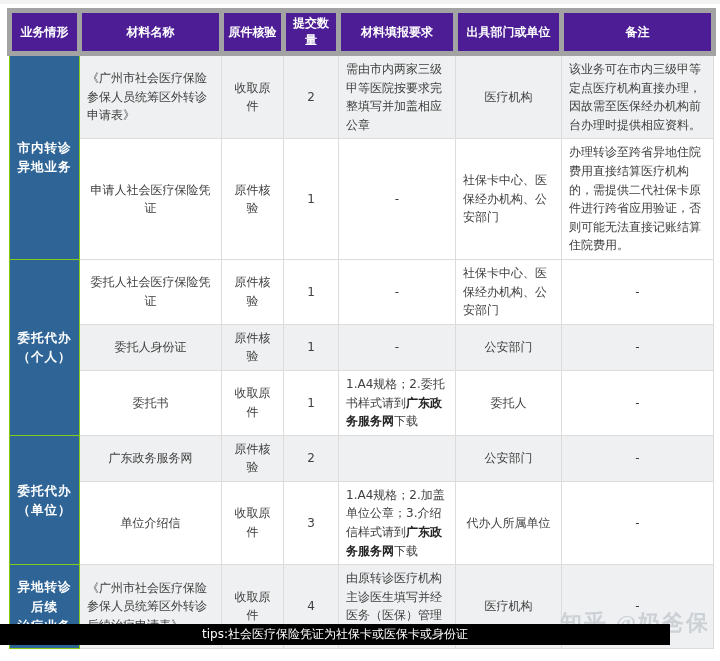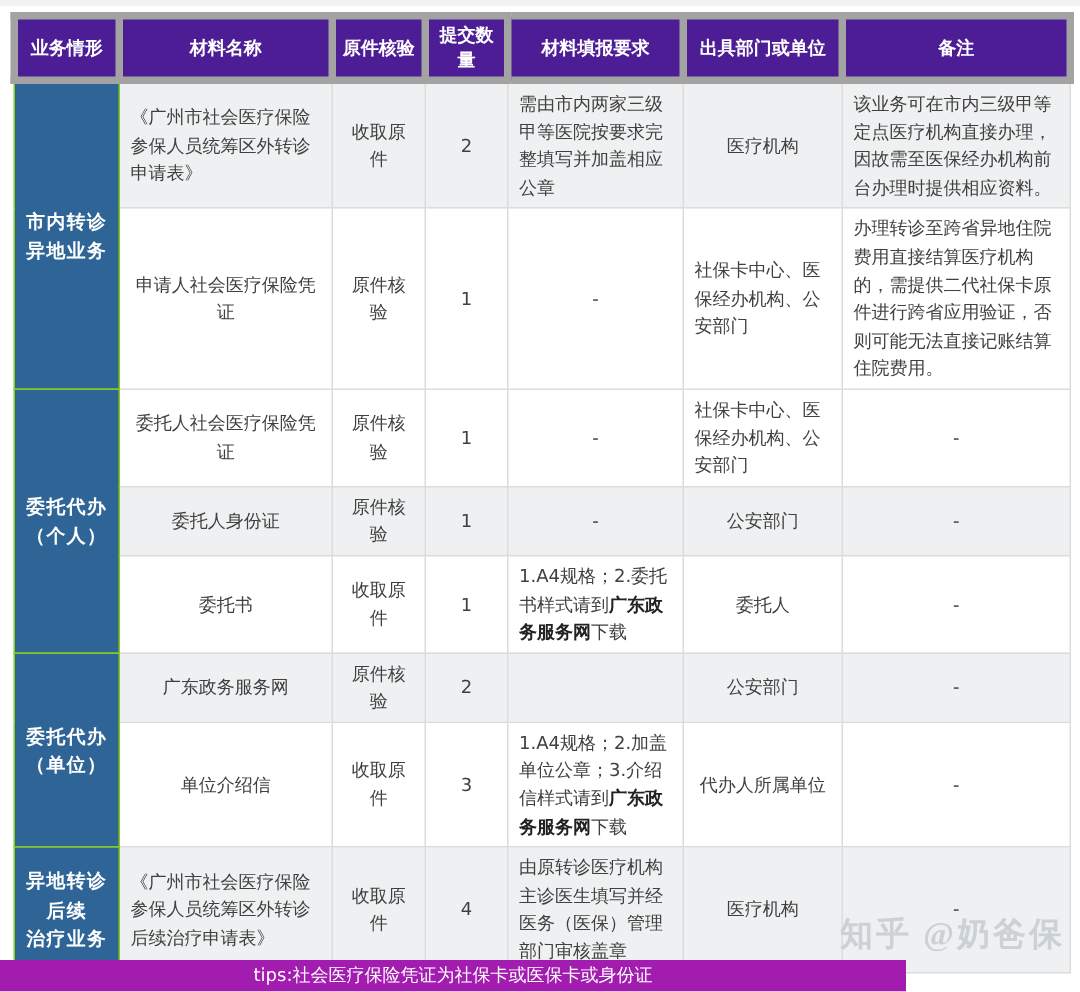--- a/index.html
+++ b/index.html
@@ -25,22 +25,22 @@
              background:#fff; }
   tbody tr.alt td { background:#eff0f1; }
   td.group { background:#2e6496 !important; color:#fff; font-weight:bold;
              border:1px solid #84cc16; white-space:pre-line; font-size:12.5px; letter-spacing:1px; }
   td.left { text-align:left; }
   .bold { font-weight:bold; color:#222; }
   tr.h80 td{height:79px;} tr.h50 td{height:50px;} tr.h25 td{height:25px;}
   tr.h65 td{height:64px;} tr.h27 td{height:27px;} tr.h68 td{height:67px;}
   tr.h75 td{height:74px;}
 
-  .footer-bar { position:absolute; left:0; bottom:0; width:604px; height:21px;
-                background:#a21caf; color:#fff; font-size:12px; text-align:center; line-height:21px; }
+  .footer-bar { position:absolute; left:0; bottom:16px; width:670px; height:21px;
+                background:#000000; color:#fff; font-size:12px; text-align:center; line-height:21px; }
   .watermark { position:absolute; right:10px; bottom:23px; font-size:22px;
                color:#c9ced4; letter-spacing:2px; font-weight:bold; opacity:.9;font-family:Liberation Serif, serif; }
 </style>
 </head>
 <body>
 
 <div class="page">
 
 
 

